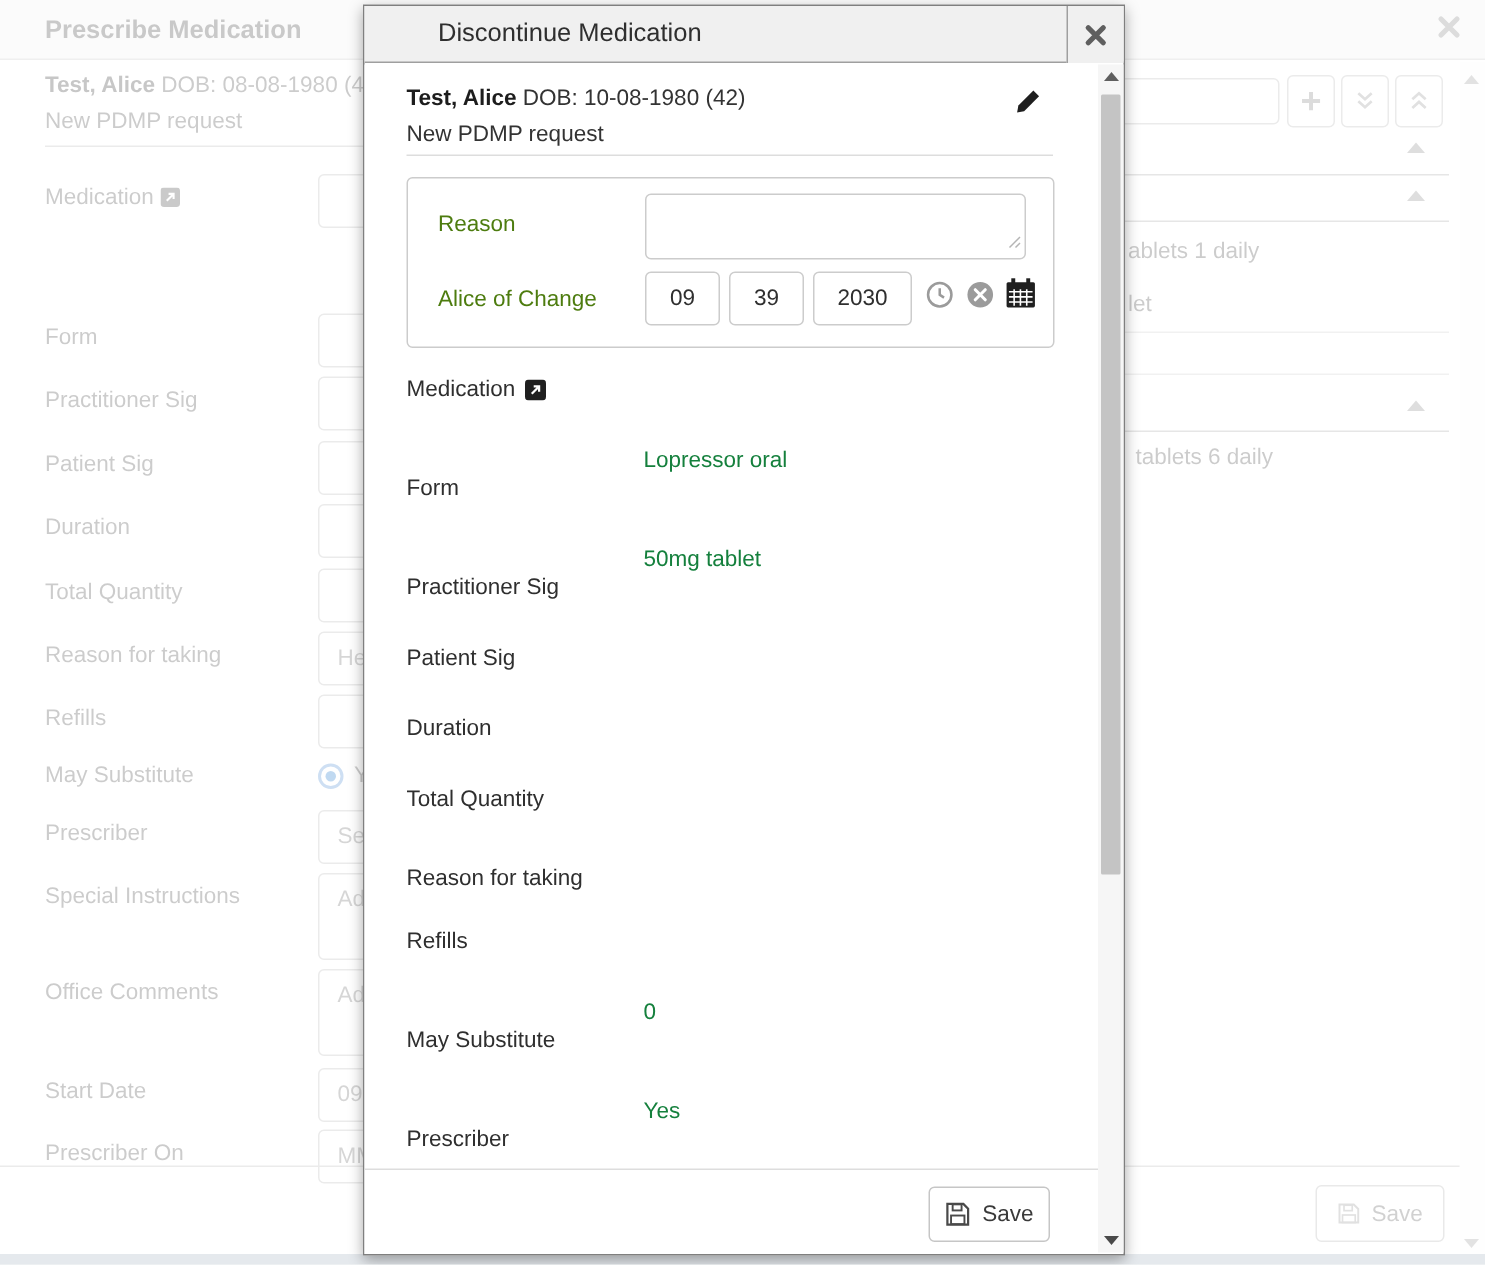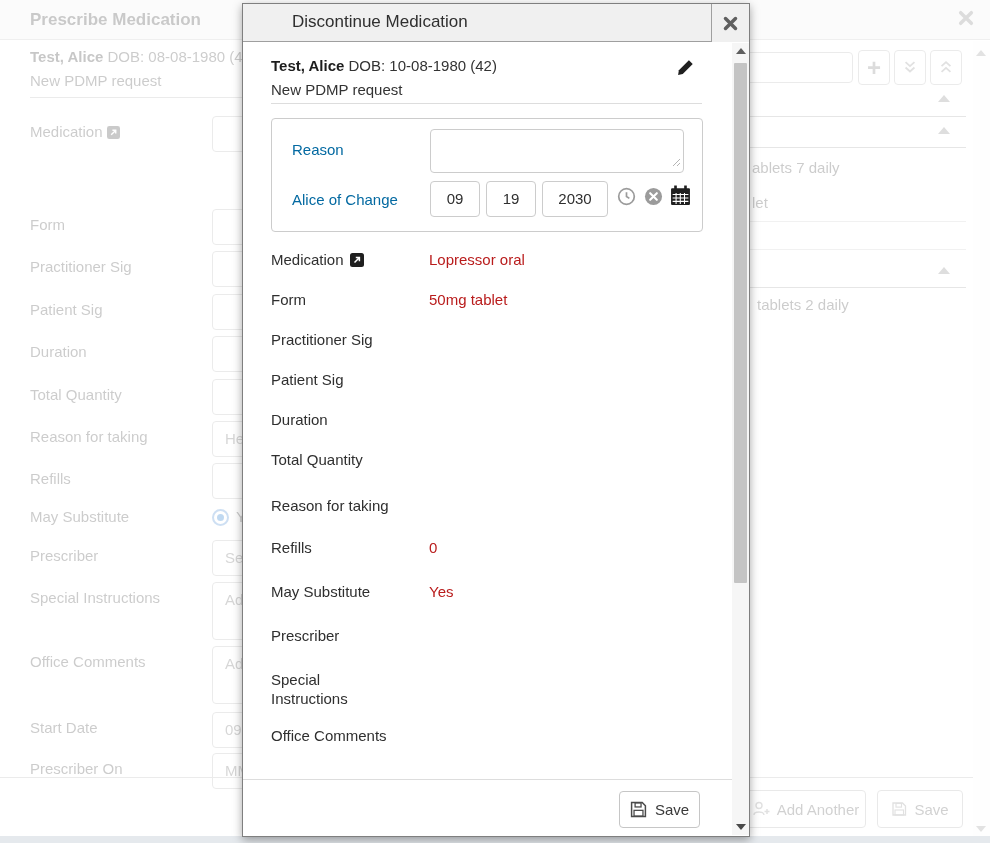--- a/index.html
+++ b/index.html
@@ -59,33 +59,33 @@
     justify-content:center; }
   .modal-body { position:absolute; left:0; top:39px; right:17px; bottom:57px; overflow:hidden; background:#fff; }
   .m-patient { position:absolute; left:28px; top:14px; color:#333; }
   .m-patient b { color:#1d1d1d; }
   .m-request { position:absolute; left:28px; top:38px; color:#333; }
   .m-pencil { position:absolute; right:38px; top:16px; cursor:pointer; }
   .m-hr { position:absolute; left:28px; right:30px; top:60px; height:1px; background:#ddd; }
 
   .reason-box { position:absolute; left:28px; top:75px; width:432px; height:114px;
     border:1px solid #ccc; border-radius:4px; }
-  .rb-label { position:absolute; left:20px; color:#0369a1; }
+  .rb-label { position:absolute; left:20px; color:#4d7c0f; }
   .rb-textarea { position:absolute; left:158px; top:10px; width:254px; height:44px;
     border:1px solid #ccc; border-radius:4px; background:#fff; }
   .rz { position:absolute; right:2px; bottom:2px; }
   .date-input { position:absolute; top:62px; height:36px; border:1px solid #ccc; border-radius:4px;
     text-align:center; font-size:15px; color:#2f2f2f; padding-top:8px; background:#fff; }
   .rb-icon { position:absolute; top:68px; cursor:pointer; }
 
   .m-rows { position:absolute; left:28px; right:28px; top:207px; display:flex; flex-direction:column; }
   .m-row { display:flex; align-items:flex-start; min-height:40px; }
   .m-row .lbl { width:158px; flex:0 0 158px; color:#2f2f2f; line-height:19px; }
   .m-row .lbl-wrap { display:inline-flex; align-items:center; gap:6px; }
-  .m-row .val { color:#b91c1c; line-height:19px; }
+  .m-row .val { color:#15803d; line-height:19px;margin-top:47px; }
   .m-row.h48 { min-height:48px; }
   .m-row.h44 { min-height:44px; }
   .m-row.h56 { min-height:56px; }
   .m-row .lbl.narrow { width:90px; flex-basis:90px; }
   .val-input { position:relative; width:270px; height:36px; border:1px solid #ccc; border-radius:4px;
     padding:8px 0 0 12px; margin-top:-9px; background:#fff; color:#2f2f2f; }
 
   .modal-footer { position:absolute; left:0; right:17px; bottom:0; height:57px; background:#fff;
     border-top:1px solid #ddd; }
   .m-save { position:absolute; right:32px; top:11px; width:81px; height:37px; background:#fff;
@@ -170,37 +170,29 @@
     <div class="bg-btn-sm" style="left:930px">
       <svg width="16" height="15" viewBox="0 0 18 16">
           <path d="M4 6.5 L9 2 L14 6.5 M4 13 L9 8.5 L14 13" stroke="#9a9a9a" stroke-width="2" fill="none"></path>
         </svg>
     </div>
 
     <div class="bg-caret" style="left:938px; top:95px"></div>
     <div class="bg-line" style="left:600px; top:116px; width:366px"></div>
     <div class="bg-caret" style="left:938px; top:127px"></div>
     <div class="bg-line" style="left:600px; top:147px; width:366px"></div>
-    <span class="bg-rtext" style="left:752px; top:159px">ablets 7 daily</span>
+    <span class="bg-rtext" style="left:752px; top:159px">ablets 1 daily</span>
     <span class="bg-rtext" style="left:752px; top:194px">let</span>
     <div class="bg-line faint" style="left:700px; top:221px; width:266px"></div>
     <div class="bg-line faint" style="left:700px; top:249px; width:266px"></div>
     <div class="bg-caret" style="left:938px; top:267px"></div>
     <div class="bg-line" style="left:600px; top:287px; width:366px"></div>
-    <span class="bg-rtext" style="left:757px; top:296px">tablets 2 daily</span>
+    <span class="bg-rtext" style="left:757px; top:296px">tablets 6 daily</span>
 
     <div class="bg-footer-line"></div>
-    <button class="bg-footer-btn" style="left:745px; width:121px">
-      <svg width="18" height="16" viewBox="0 0 18 16">
-          <circle cx="7" cy="4.5" r="3" stroke="#999" stroke-width="1.4" fill="none"></circle>
-          <path d="M2 14 c0-4 10-4 10 0" stroke="#999" stroke-width="1.4" fill="none"></path>
-          <path d="M12.5 10.5 h5 M15 8 v5" stroke="#999" stroke-width="1.5"></path>
-        </svg>
-      <span>Add Another</span>
-    </button>
     <button class="bg-footer-btn" style="left:877px; width:86px">
       <svg width="16" height="16" viewBox="0 0 16 16">
           <path d="M2 2 h9.5 L14.5 5 V14 H2 Z" stroke="#999" stroke-width="1.3" fill="none"></path>
           <rect x="5" y="2.5" width="5.5" height="3.6" stroke="#999" stroke-width="1.1" fill="none"></rect>
           <rect x="4" y="9" width="8.5" height="5" stroke="#999" stroke-width="1.1" fill="none"></rect>
         </svg>
       <span>Save</span>
     </button>
 
     <div class="bg-scroll">
@@ -236,21 +228,21 @@
 
       <div class="reason-box">
         <span class="rb-label" style="top:22px">Reason</span>
         <div class="rb-textarea">
           <span class="rz"><svg width="9" height="9">
                 <path d="M8 1 L1 8 M8 5 L5 8" stroke="#b5b5b5" stroke-width="1"></path>
               </svg></span>
         </div>
         <span class="rb-label" style="top:72px">Alice of Change</span>
         <div class="date-input" style="left:158px; width:50px">09</div>
-        <div class="date-input" style="left:214px; width:50px">19</div>
+        <div class="date-input" style="left:214px; width:50px">39</div>
         <div class="date-input" style="left:270px; width:66px">2030</div>
         <span class="rb-icon" style="left:345px">
           <svg width="19" height="19" viewBox="0 0 20 20">
               <circle cx="10" cy="10" r="8.2" stroke="#9b9b9b" stroke-width="1.8" fill="none"></circle>
               <path d="M10 5.5 V10 L13 12" stroke="#9b9b9b" stroke-width="1.8" fill="none"></path>
             </svg>
         </span>
         <span class="rb-icon" style="left:372px">
           <svg width="19" height="19" viewBox="0 0 20 20">
               <circle cx="10" cy="10" r="9" fill="#9b9b9b"></circle>

